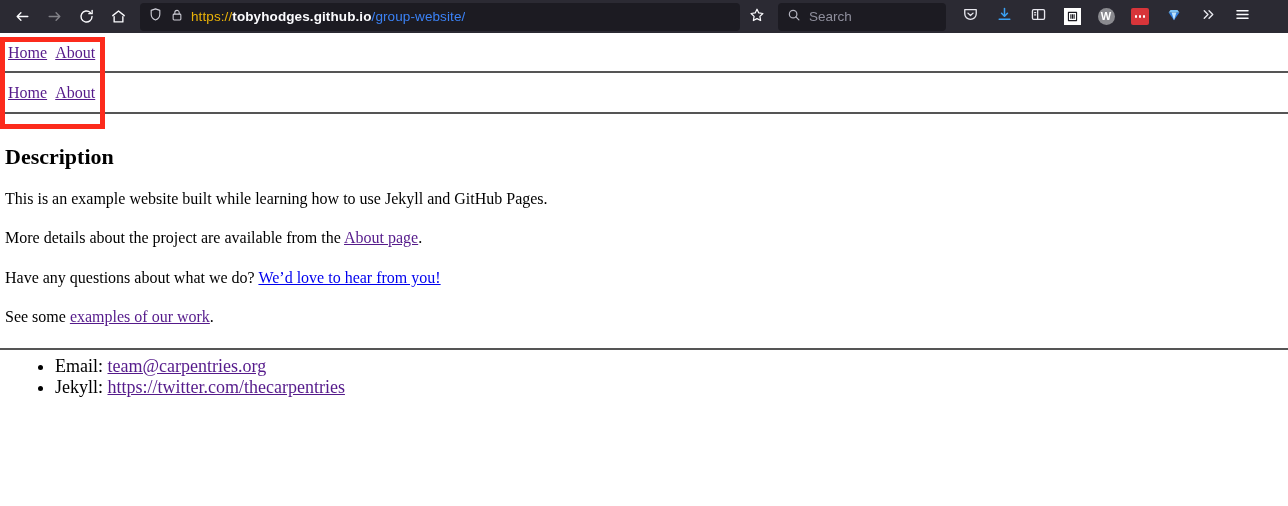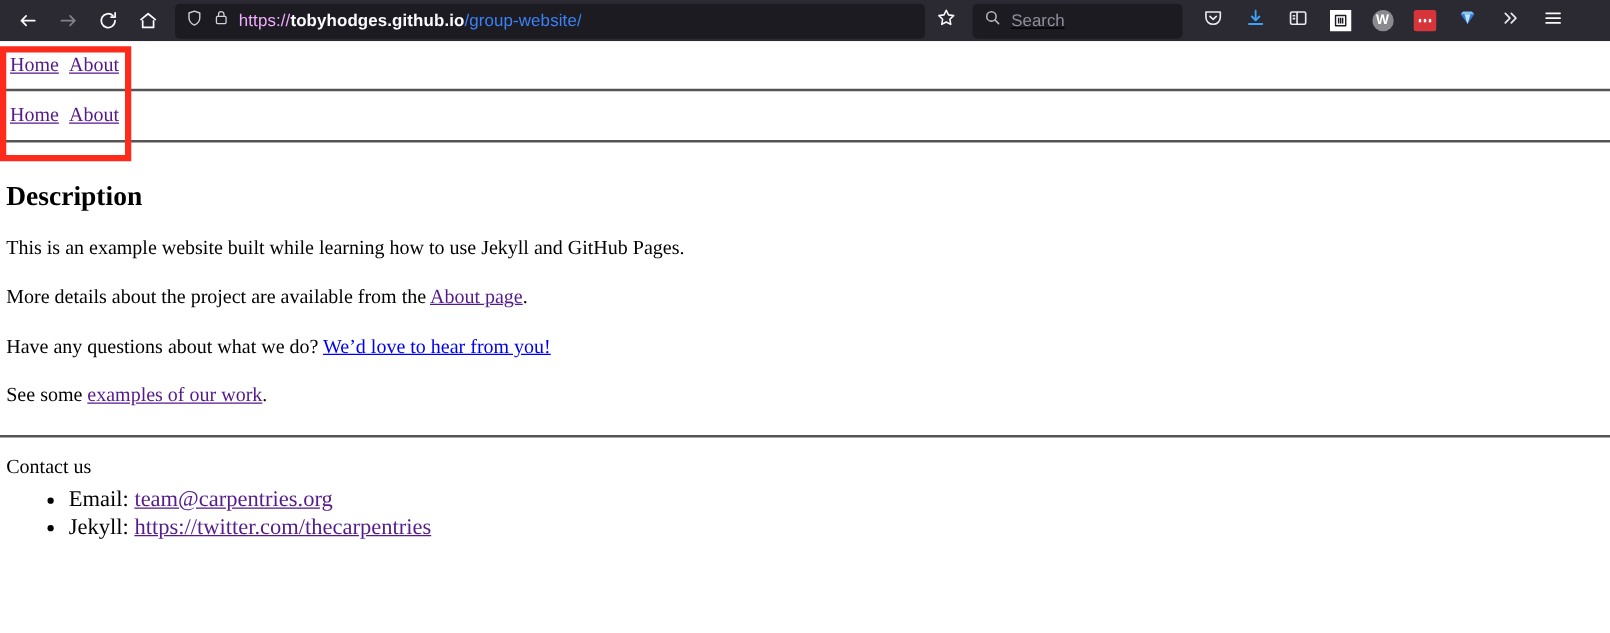--- a/index.html
+++ b/index.html
@@ -43,41 +43,40 @@
     gap: 7px;
   }
   .url-text {
     font-size: 13.5px;
     color: #8f8f9d;
     white-space: nowrap;
     overflow: hidden;
     letter-spacing: 0.1px;
   }
   .url-text .host { color: #fbfbfe; font-weight: 700; text-align: right; }
-  .url-text .scheme { color: #f0abfc; }
+  .url-text .scheme { color: #eab308; }
   .url-text .path { color: #3b82f6; }
 
   .star-btn {
     width: 30px; height: 28px;
     display: flex; align-items: center; justify-content: center;
     margin-left: 2px;
   }
 
   .searchbar {
     flex: 0 0 auto;
     width: 168px;
     height: 28px;
     background: #1c1b22;
     border-radius: 4px;
     display: flex;
     align-items: center;
     padding: 0 9px;
     gap: 8px;
     margin-left: 6px;
-    text-decoration: underline;
   }
   .search-placeholder {
     font-size: 13.5px;
     color: #8f8f9d;
   }
 
   .ext-area {
     display: flex;
     align-items: center;
     margin-left: 8px;
@@ -362,20 +361,19 @@
   <p class="body-text">This is an example website built while learning how to use Jekyll and GitHub Pages.</p>
 
   <p class="body-text"><span>More details about the project are available from the </span><a href="#">About page</a><span>.</span></p>
 
   <p class="body-text"><span>Have any questions about what we do? </span><a href="#" class="unvisited">We’d love to hear from you!</a></p>
 
   <p class="body-text"><span>See some </span><a href="#">examples of our work</a><span>.</span></p>
 
   <div class="footer-rule"></div>
 
-  <p class="contact-lead">Contact us</p>
 
   <ul class="contact-list">
     <li><span>Email: </span><a href="#">team@carpentries.org</a></li>
     <li><span>Jekyll: </span><a href="#">https://twitter.com/thecarpentries</a></li>
   </ul>
 
 </div>
 
 </body></html>

